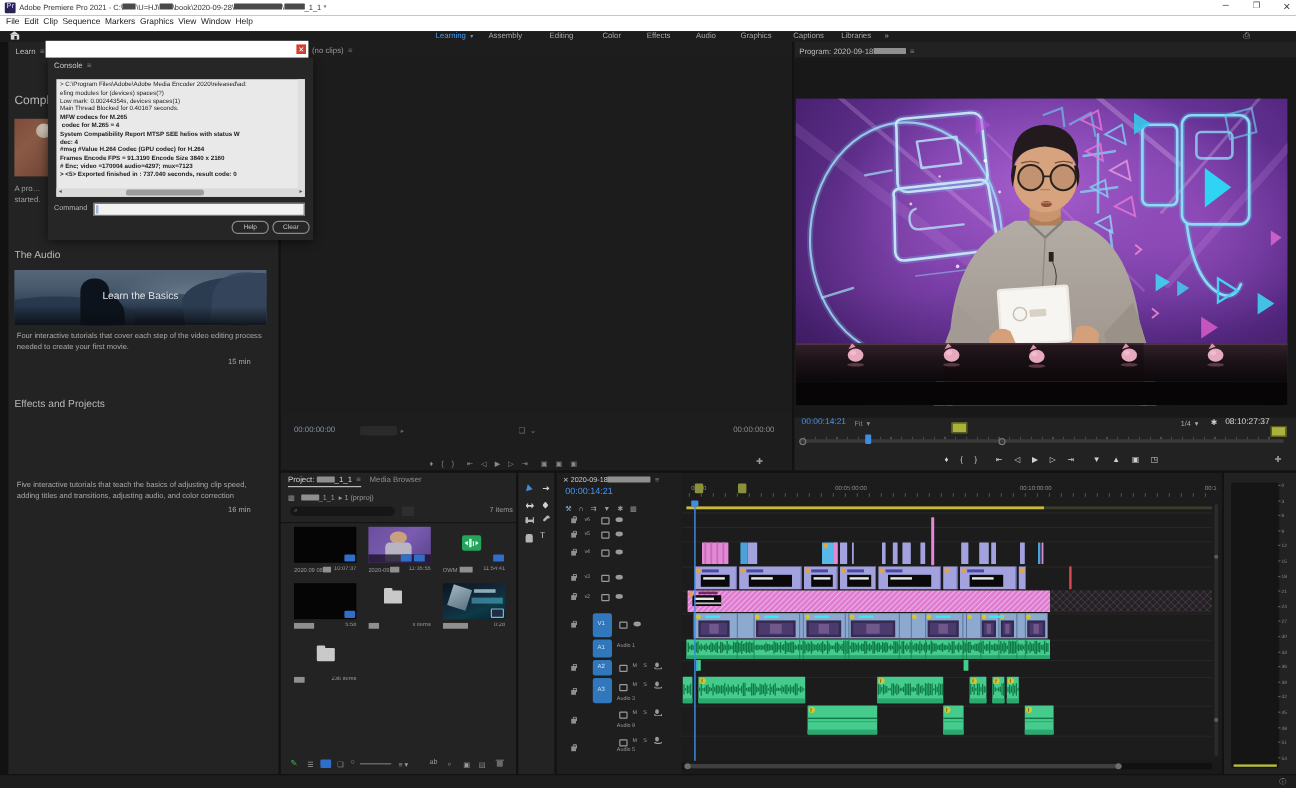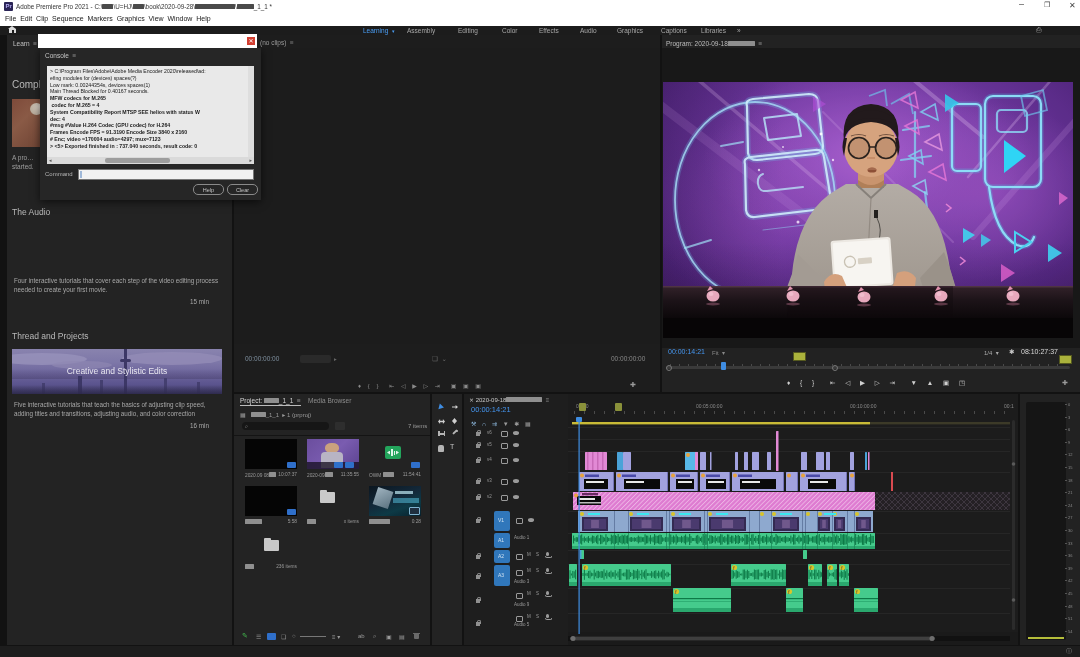--- a/index.html
+++ b/index.html
@@ -63,39 +63,34 @@
   </div>
   <div id="learn">
     <div class="t" style="left:6px;top:5px;font-size:6.5px;color:#c0c0c0;">Learn&nbsp;&nbsp;<span style="color:#888;">≡</span></div>
     <div class="t" style="left:5px;top:44px;font-size:10px;color:#b9b9b9;">Comple</div>
     <div class="abs" style="left:5px;top:64px;width:31px;height:48px;background:linear-gradient(135deg,#7e4a3a 0%,#8a5a46 40%,#6e4434 100%);">
       <div class="abs" style="left:18px;top:4px;width:13px;height:12px;background:radial-gradient(circle at 70% 30%,#e8e2d8,#b0a694);border-radius:50%;opacity:.9;"></div>
     </div>
     <div class="t" style="left:5px;top:119px;font-size:6.5px;color:#9f9f9f;">A pro…</div>
     <div class="t" style="left:5px;top:128px;font-size:6.5px;color:#9f9f9f;">started.</div>
     <div class="t" style="left:5px;top:172px;font-size:8.5px;color:#b9b9b9;">The Audio</div>
+    <div class="abs" style="left:5px;top:190px;width:210px;height:46px;background:linear-gradient(180deg,#566678 0%,#485a6e 30%,#37485c 55%,#243244 78%,#161f2c 100%);overflow:hidden;">
+      <div class="abs" style="left:80px;top:0px;width:130px;height:20px;background:radial-gradient(ellipse at 50% 100%,#68798c 0%,rgba(90,105,125,0) 70%);"></div>
+      <div class="abs" style="left:140px;top:6px;width:80px;height:40px;background:#2c3c50;transform:rotate(-8deg);border-radius:40% 20% 0 0;"></div>
+      <div class="abs" style="left:165px;top:2px;width:60px;height:44px;background:#35465c;transform:rotate(6deg);border-radius:50% 30% 0 0;opacity:.9;"></div>
+      <div class="abs" style="left:-20px;top:22px;width:120px;height:30px;background:#26354a;border-radius:50% 60% 0 0;opacity:.8;"></div>
+      <div class="abs" style="left:55px;top:7px;width:24px;height:42px;background:#0d131c;border-radius:11px 11px 2px 2px;"></div>
+      <div class="abs" style="left:60px;top:20px;width:32px;height:30px;background:#0d131c;border-radius:40% 60% 0 0;"></div>
+      <div class="abs" style="left:0;top:30px;width:210px;height:16px;background:linear-gradient(180deg,rgba(14,19,28,0),rgba(10,14,20,.85));"></div>
+      <div class="t" style="left:0;top:16px;width:210px;text-align:center;font-size:8.5px;color:#e4e6ea;">Learn the Basics</div>
+    </div>
     <div class="t" style="left:7px;top:242px;font-size:6.3px;color:#a8a8a8;">Four interactive tutorials that cover each step of the video editing process</div>
     <div class="t" style="left:7px;top:251px;font-size:6.3px;color:#a8a8a8;">needed to create your first movie.</div>
     <div class="t" style="left:183px;top:263px;font-size:6.3px;color:#a8a8a8;">15 min</div>
-    <div class="t" style="left:5px;top:296px;font-size:8.5px;color:#b9b9b9;">Thread and Projects</div>
-    <div class="abs" style="left:5px;top:314px;width:210px;height:45px;background:linear-gradient(180deg,#8983ae 0%,#7d77a8 30%,#6d659c 55%,#5b548e 78%,#4c4778 100%);overflow:hidden;">
-      <div class="abs" style="left:-15px;top:4px;width:90px;height:12px;background:#9790ba;border-radius:50%;opacity:.85;"></div>
-      <div class="abs" style="left:110px;top:3px;width:100px;height:13px;border-radius:50%;opacity:.8;background:#938cb6;"></div>
-      <div class="abs" style="left:40px;top:12px;width:60px;height:8px;background:#8f88b2;border-radius:50%;opacity:.7;"></div>
-      <div class="abs" style="left:0;top:20px;width:210px;height:10px;background:linear-gradient(180deg,rgba(90,82,130,0),rgba(74,66,110,.5));"></div>
-      <div class="abs" style="left:112px;top:0px;width:3px;height:45px;background:#3c3766;"></div>
-      <div class="abs" style="left:108px;top:10px;width:11px;height:2.5px;background:#3c3766;border-radius:2px;"></div>
-      <div class="abs" style="left:66px;top:27px;width:3.5px;height:18px;background:#3c3766;"></div>
-      <div class="abs" style="left:88px;top:31px;width:3px;height:14px;background:#443f70;"></div>
-      <div class="abs" style="left:152px;top:29px;width:3px;height:16px;background:#443f70;"></div>
-      <div class="abs" style="left:185px;top:33px;width:2.5px;height:12px;background:#443f70;"></div>
-      <div class="abs" style="left:30px;top:34px;width:2.5px;height:11px;background:#443f70;"></div>
-      <div class="abs" style="left:0;top:36px;width:210px;height:9px;background:linear-gradient(180deg,rgba(56,51,92,0),rgba(44,40,74,.9));"></div>
-      <div class="t" style="left:0;top:17px;width:210px;text-align:center;font-size:8.5px;color:#e8e6f0;">Creative and Stylistic Edits</div>
-    </div>
+    <div class="t" style="left:5px;top:296px;font-size:8.5px;color:#b9b9b9;">Effects and Projects</div>
     <div class="t" style="left:7px;top:366px;font-size:6.3px;color:#a8a8a8;">Five interactive tutorials that teach the basics of adjusting clip speed,</div>
     <div class="t" style="left:7px;top:375px;font-size:6.3px;color:#a8a8a8;">adding titles and transitions, adjusting audio, and color correction</div>
     <div class="t" style="left:183px;top:387px;font-size:6.3px;color:#a8a8a8;">16 min</div>
   </div>
   <div id="midcol">
 
     <div class="abs" style="left:0;top:13px;width:426px;height:296px;background:#1c1c1c;"></div>
     <div class="t" style="left:11px;top:320px;font-size:6.5px;color:#7e8f9e;">00:00:00:00</div>
     <div class="abs" style="left:66px;top:320px;width:31px;height:8px;background:#2a2a2a;border-radius:2px;"></div>
     <div class="t" style="left:100px;top:321px;font-size:5.5px;color:#666;">▸</div>

